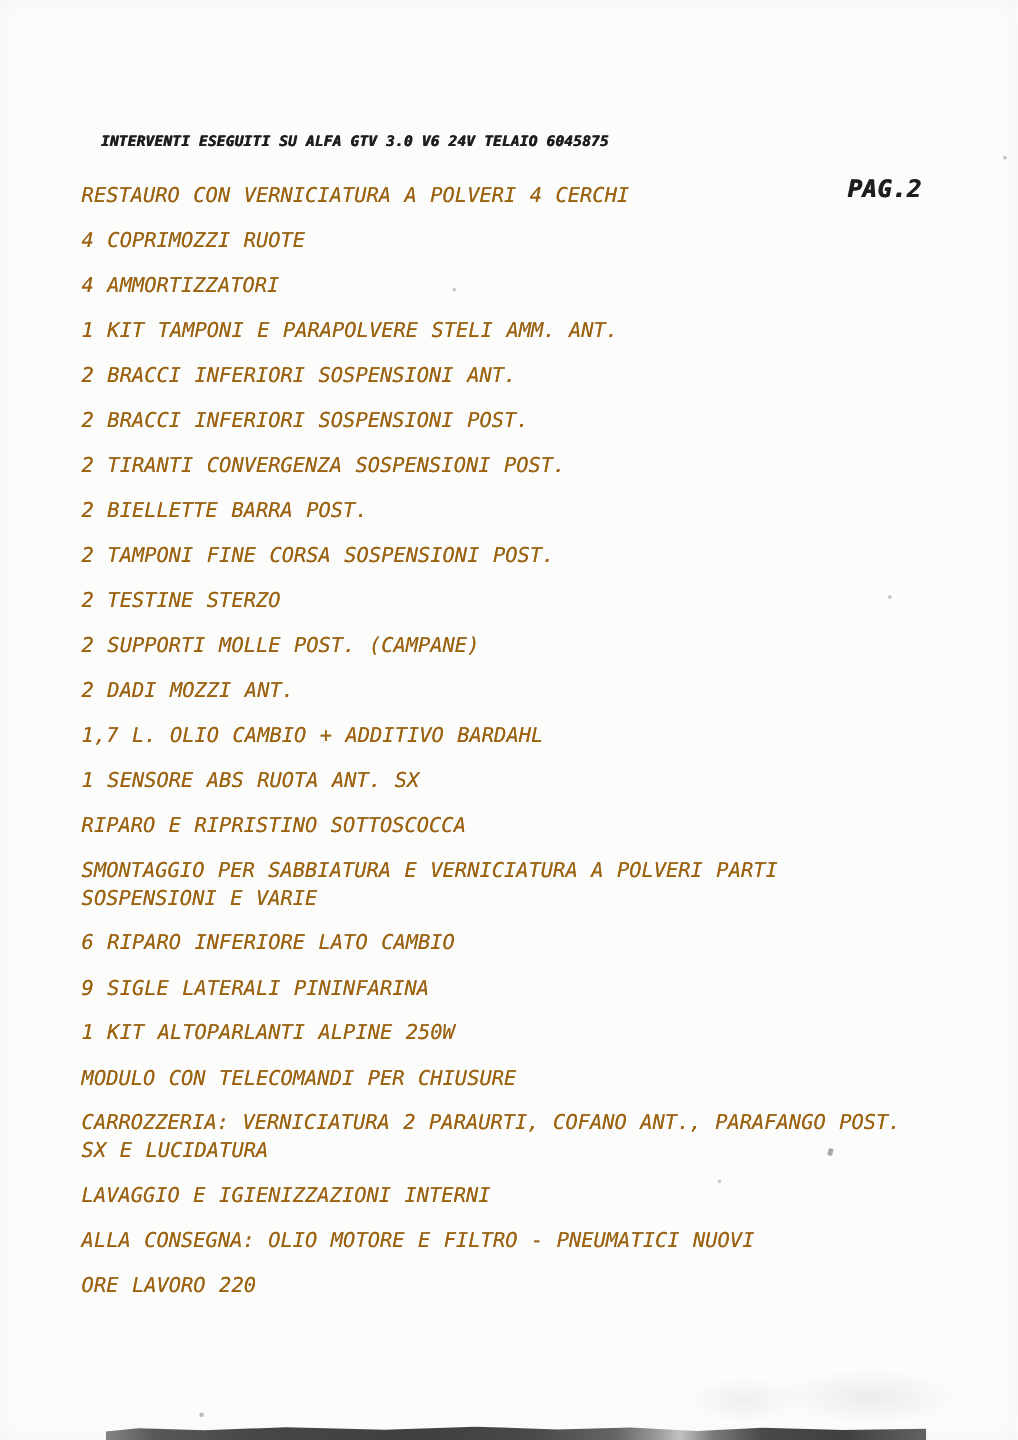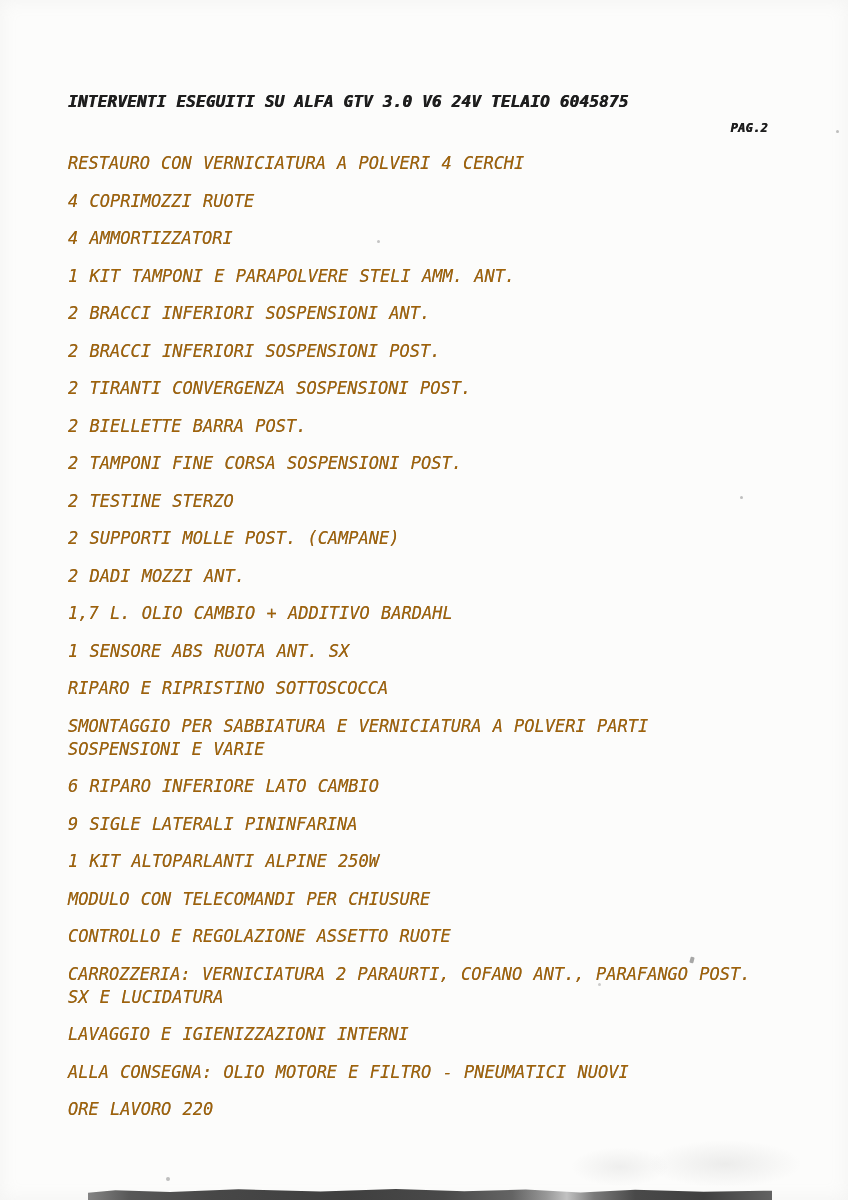--- a/index.html
+++ b/index.html
@@ -17,32 +17,32 @@
     font-style: italic;
     box-shadow: inset 0 0 18px rgba(180,180,180,0.12);
   }
   .doc-header {
     position: absolute;
     top: 90px;
     left: 68px;
     width: 700px;
   }
   .doc-title {
-    margin: 0;
-    font-size: 16px;
+    margin: 16px;
+    font-size: 12px;
     line-height: 24px;
     font-weight: bold;
     letter-spacing: 0.2px;
     color: #1e1e1e;
     text-shadow: 0.6px 0 0 #1e1e1e, 0 0 0.5px rgba(0,0,0,0.4);
     white-space: nowrap;
   }
   .doc-page-num {
     margin: 3px 0 0 0;
-    font-size: 12px;
+    font-size: 20px;
     line-height: 23px;
     font-weight: bold;
     letter-spacing: 0.3px;
     color: #1e1e1e;
     text-shadow: 0.6px 0 0 #1e1e1e, 0 0 0.5px rgba(0,0,0,0.4);
     text-align: right;
   }
   .doc-body {
     position: absolute;
     top: 152px;
@@ -118,21 +118,20 @@
       <p class="doc-line">2 SUPPORTI MOLLE POST. (CAMPANE)</p>
       <p class="doc-line">2 DADI MOZZI ANT.</p>
       <p class="doc-line">1,7 L. OLIO CAMBIO + ADDITIVO BARDAHL</p>
       <p class="doc-line">1 SENSORE ABS RUOTA ANT. SX</p>
       <p class="doc-line">RIPARO E RIPRISTINO SOTTOSCOCCA</p>
       <p class="doc-line">SMONTAGGIO PER SABBIATURA E VERNICIATURA A POLVERI PARTI SOSPENSIONI E VARIE</p>
       <p class="doc-line">6 RIPARO INFERIORE LATO CAMBIO</p>
       <p class="doc-line">9 SIGLE LATERALI PININFARINA</p>
       <p class="doc-line">1 KIT ALTOPARLANTI ALPINE 250W</p>
       <p class="doc-line">MODULO CON TELECOMANDI PER CHIUSURE</p>
-      <p class="doc-line">CONTROLLO E REGOLAZIONE ASSETTO RUOTE</p>
       <p class="doc-line">CARROZZERIA: VERNICIATURA 2 PARAURTI, COFANO ANT., PARAFANGO POST. SX E LUCIDATURA</p>
       <p class="doc-line">LAVAGGIO E IGIENIZZAZIONI INTERNI</p>
       <p class="doc-line">ALLA CONSEGNA: OLIO MOTORE E FILTRO - PNEUMATICI NUOVI</p>
       <p class="doc-line">ORE LAVORO 220</p>
     </div>
 
   <div class="scan-smudge"></div>
   <div class="scan-bottom-bar"></div>
 
   <span class="speck speck-a"></span>

